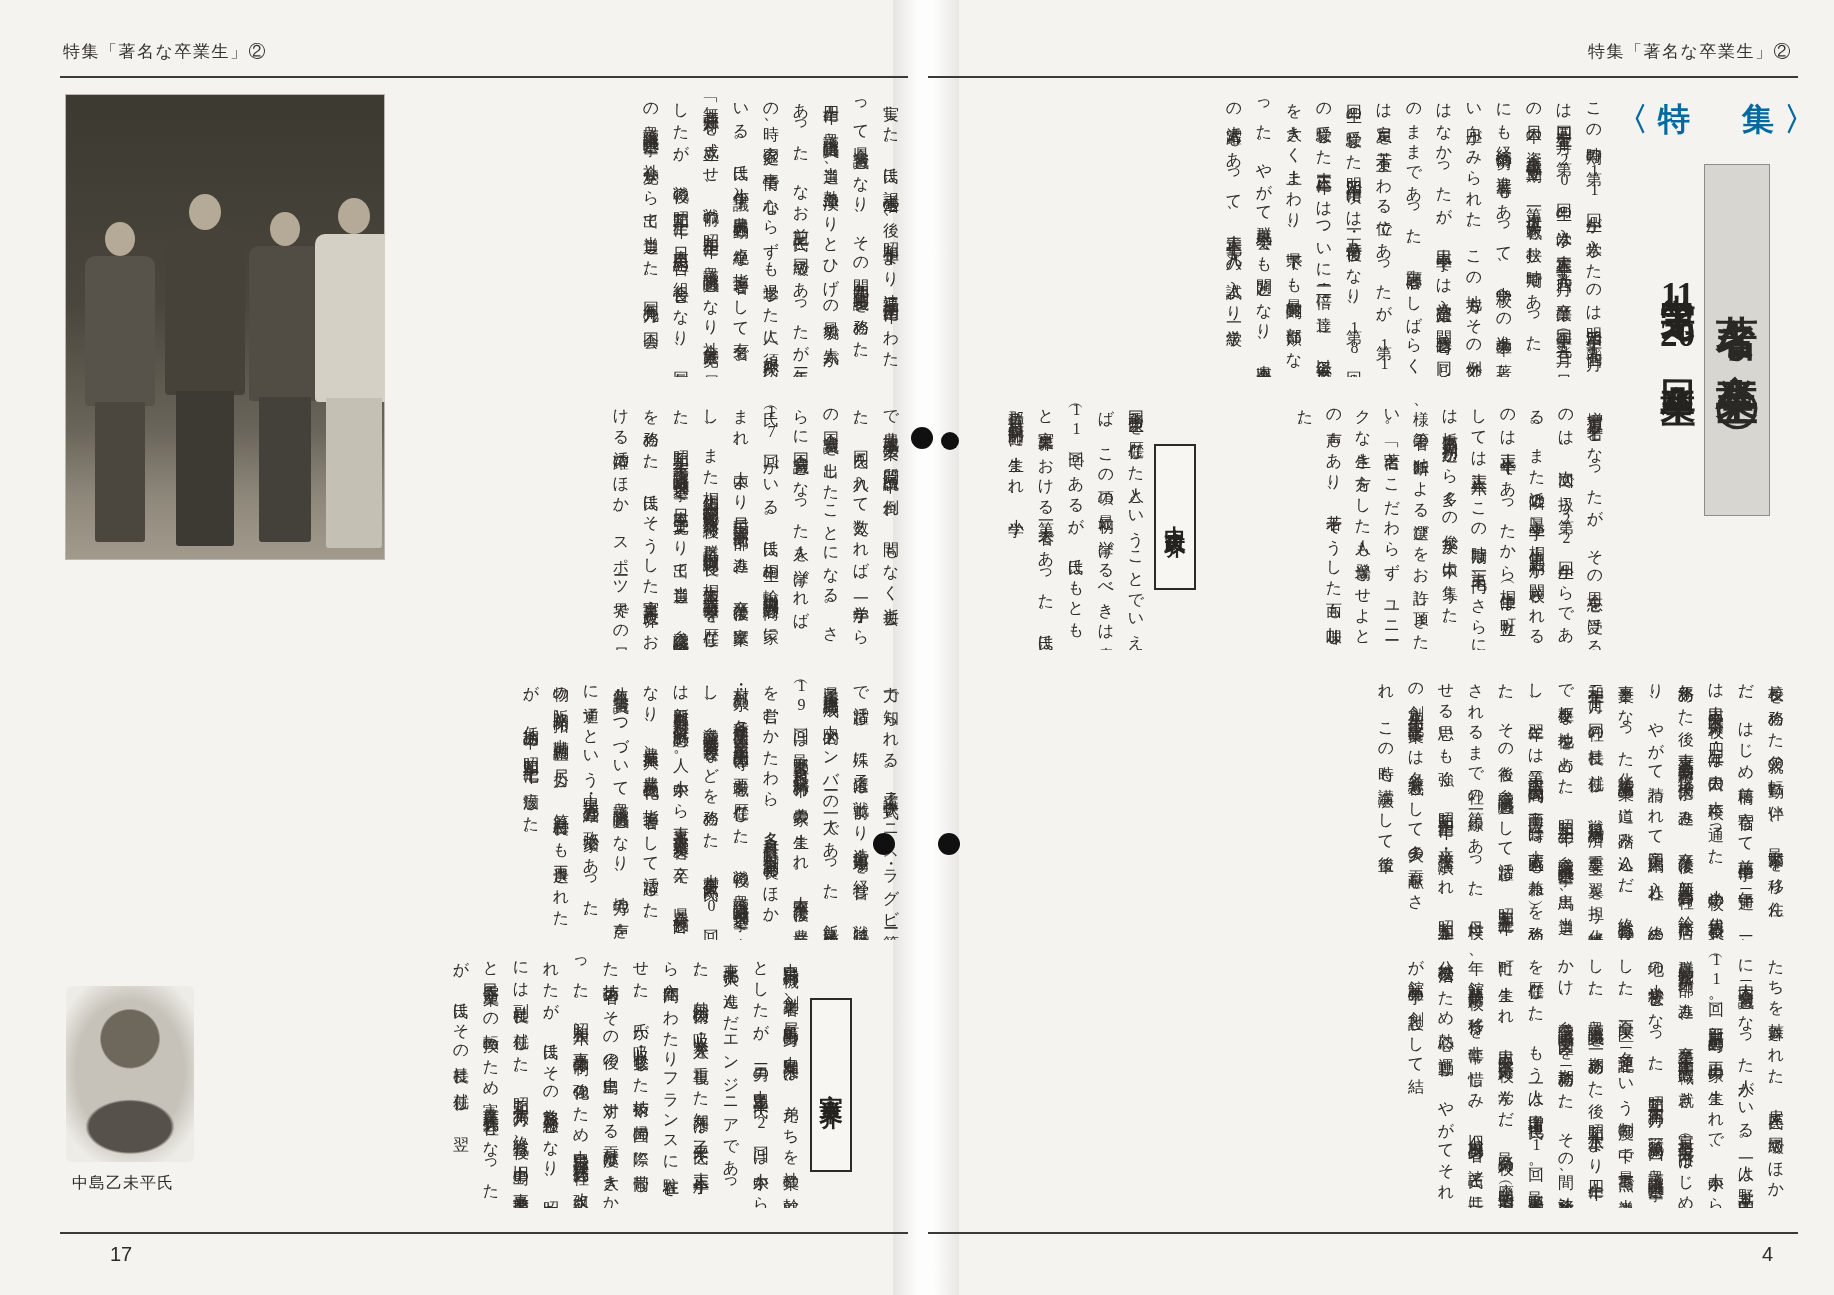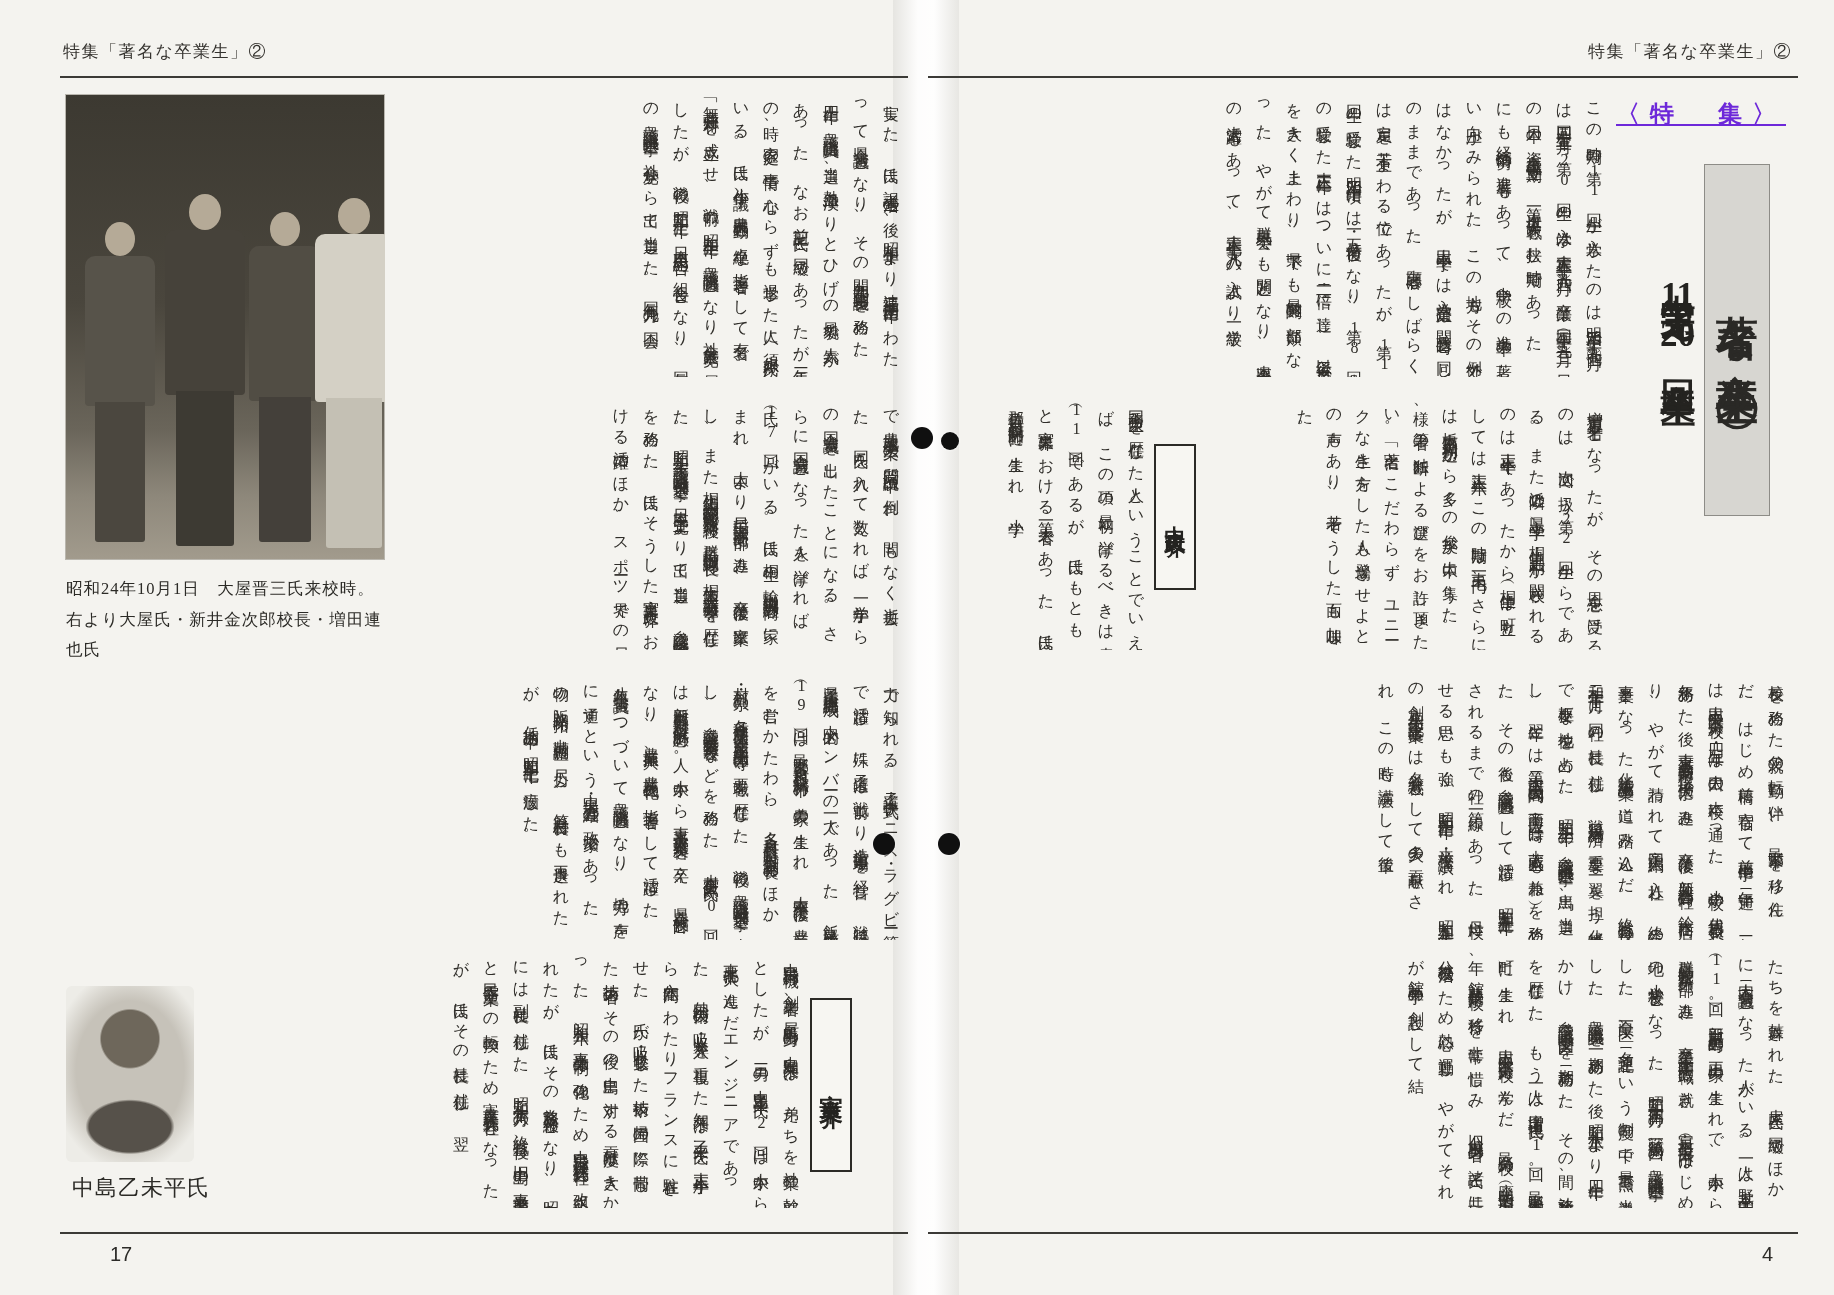--- a/index.html
+++ b/index.html
@@ -23,21 +23,21 @@
     position:absolute; writing-mode:vertical-rl; text-orientation:upright;
     font-size:16px; line-height:30px; letter-spacing:2.5px; overflow:hidden;
     text-align:start; color:#2f2d29;
   }
   .vsection{
     position:absolute; writing-mode:vertical-rl; text-orientation:upright;
     border:2px solid #2b2a26; background:#f7f6f2; display:flex; align-items:center; justify-content:center;
     font-size:23px; font-weight:bold; letter-spacing:7px; color:#242320; overflow:hidden;
   }
   .feature-label{
-    position:absolute; font-size:24px; letter-spacing:10px; font-weight:bold; color:#6d28d9; white-space:nowrap;text-decoration:underline;
+    position:absolute; font-size:32px; letter-spacing:10px; font-weight:bold; color:#0369a1; white-space:nowrap;
   }
   .title-box{
     position:absolute; writing-mode:vertical-rl; text-orientation:upright;
     background:#d7d6d1; border:1px solid #8d8c87; color:#2a2926;
     font-size:42px; font-weight:bold; letter-spacing:4px;
     display:flex; align-items:center; justify-content:center; overflow:hidden;
   }
   .subtitle{
     position:absolute; writing-mode:vertical-rl; text-orientation:upright;
     font-size:35px; font-weight:bold; letter-spacing:4px; color:#242320; overflow:hidden;
@@ -91,33 +91,32 @@
       <div class="head" style="width:30px; height:34px;"></div>
       <div class="torso" style="top:34px; height:155px; background:#514d44;"></div>
       <div class="legs" style="top:185px; height:145px; background:#44403a;"></div>
     </div>
     <div class="person" style="left:250px; top:104px; width:78px; height:350px;">
       <div class="head" style="width:32px; height:36px;"></div>
       <div class="torso" style="top:36px; height:168px; background:#d4d0c5;"></div>
       <div class="legs" style="top:200px; height:150px; background:#c4c0b4;"></div>
     </div>
   </div>
-  <div class="caption" style="left:66px; top:574px; width:318px;">昭和24年10月1日　大屋晋三氏来校時。右より大屋氏・新井金次郎校長・増田連也氏</div>
 
   <div class="vtext" style="left:390px; top:92px; width:516px; height:285px;">実した。氏は記者生活の後、昭和十年より連続三期十四年にわたって県会議員となり、その間九年間正副議長を務めた。昭和二十四年に衆議院議員に当選、熱血漢ぶりとひげの風貌で人気があった。なお前記三氏と同級であったが三年生の時、家庭の事情で心ならずも退学した人に須永好氏がいる。氏は小作争議、農民運動の卓絶な指導者として有名で、「無産強戸村」を成立させ、戦前の昭和十二年に衆議院議員となり社会大衆党に属したが、戦後の昭和二十一年に日本農民組合の組合長となり、同年の衆議院議員選挙に社会党から出て当選した。同年九月の国会</div>
   <div class="vtext" style="left:390px; top:398px; width:516px; height:252px;">で農地改革法案の質問演説中に倒れ、間もなく逝去した。同氏を入れて数えれば、一学年から四人の国会議員を出したことになる。さらに国会議員となった人を挙げれば、境野清雄氏（17回）がいる。氏は桐生の輸出織物買継商の家に生まれ、太中より早稲田大学商学部に進み、卒業後は家業に従事し、また桐生絹人絹織物配給常務取締役、群馬輸出織物社長、桐生商工会議所会頭等を歴任した。昭和二十二年参議院議員補欠選挙で日本民主党より出て当選し、参議院経済安定委員長等を務めた。氏はそうした実業界・政界における活躍のほか、スポーツ界での尽</div>
   <div class="vtext" style="left:64px; top:674px; width:842px; height:266px;">力で知られる。柔道・軟式テニス・ラグビー等で活躍し、殊に柔道は戦前より造士館道場を経営し、戦後は県柔道連盟結成の中心的メンバーの一人であった。飯島祐之氏（19回）は邑楽郡多々良村（現館林市）の農家の生まれ。太中卒業後は農業を営むかたわら、多々良村長・県町村長会副会長のほか、村・郡・県の各種農業団体・農産加工業団体等の要職を歴任した。戦後の衆議院議員補欠選挙で当選し、参議院農業委員会長などを務めた。木村寅太郎氏（20回）は新田郡笠懸村（現笠懸町）の人。太中から東京帝大農業実科を卒え、県農会技師となり、農業振興、農業近代化の指導者として活躍した。昭和十八年県会議員、つづいて衆議院議員となり、地方の声を中央に通すという中央・地方直結の政治家であった。県産農産物の販路開拓、出荷調整に尽力し、笠懸村長にも再選されたが、任期途中の昭和四十七年に病没した。</div>
   <div class="vtext" style="left:214px; top:950px; width:592px; height:258px;">中島飛行機の創業者、尾島町出身の中島知久平は、弟たちを社業の幹部としたが、三男の中島乙未平氏（12回）は太中から東北帝大に進んだエンジニアであった。外国技術の吸収・導入を重視した知久平は乙未平氏を大正十年から六年間にわたりフランスに駐在させた。氏が吸収・収集した技術や帰国の際に帯同した技術者のその後の中島に対する貢献度は大きかった。昭和六年、事業体制の強化のため中島飛行機株式会社に改組されたが、氏はその常務取締役となり、昭和十二年には副社長に就任した。昭和二十年八月の終戦直後、旧中島の事業整理と民需産業への転換のため富士産業株式会社となったが、氏はその社長に就任し、翌</div>
 
   <div class="vsection" style="left:810px; top:998px; width:38px; height:170px;">
     <span>実業界</span>
   </div>
 
   <div class="portrait" style="left:66px; top:986px; width:128px; height:176px;"></div>
-  <div class="caption" style="left:72px; top:1168px; width:150px; font-size:22px;">中島乙未平氏</div>
+  <div class="caption" style="left:72px; top:1168px; width:150px; font-size:16px;">中島乙未平氏</div>
 
   <div class="hrule" style="left:60px; top:1232px; width:848px; height:2px;"></div>
   <div class="pagenum" style="left:62px; top:1243px;margin-left:48px;">17</div>
 
   <div class="pg-header" style="left:1340px; top:40px; width:452px; text-align:right;">特集「著名な卒業生」②</div>
   <div class="hrule" style="left:928px; top:76px; width:870px; height:2px;"></div>
 
   <div class="feature-label" style="left:1616px; top:98px;">〈特　集〉</div>
   <div class="title-box" style="left:1704px; top:164px; width:64px; height:350px;">
     <span>著名な卒業生②</span>

